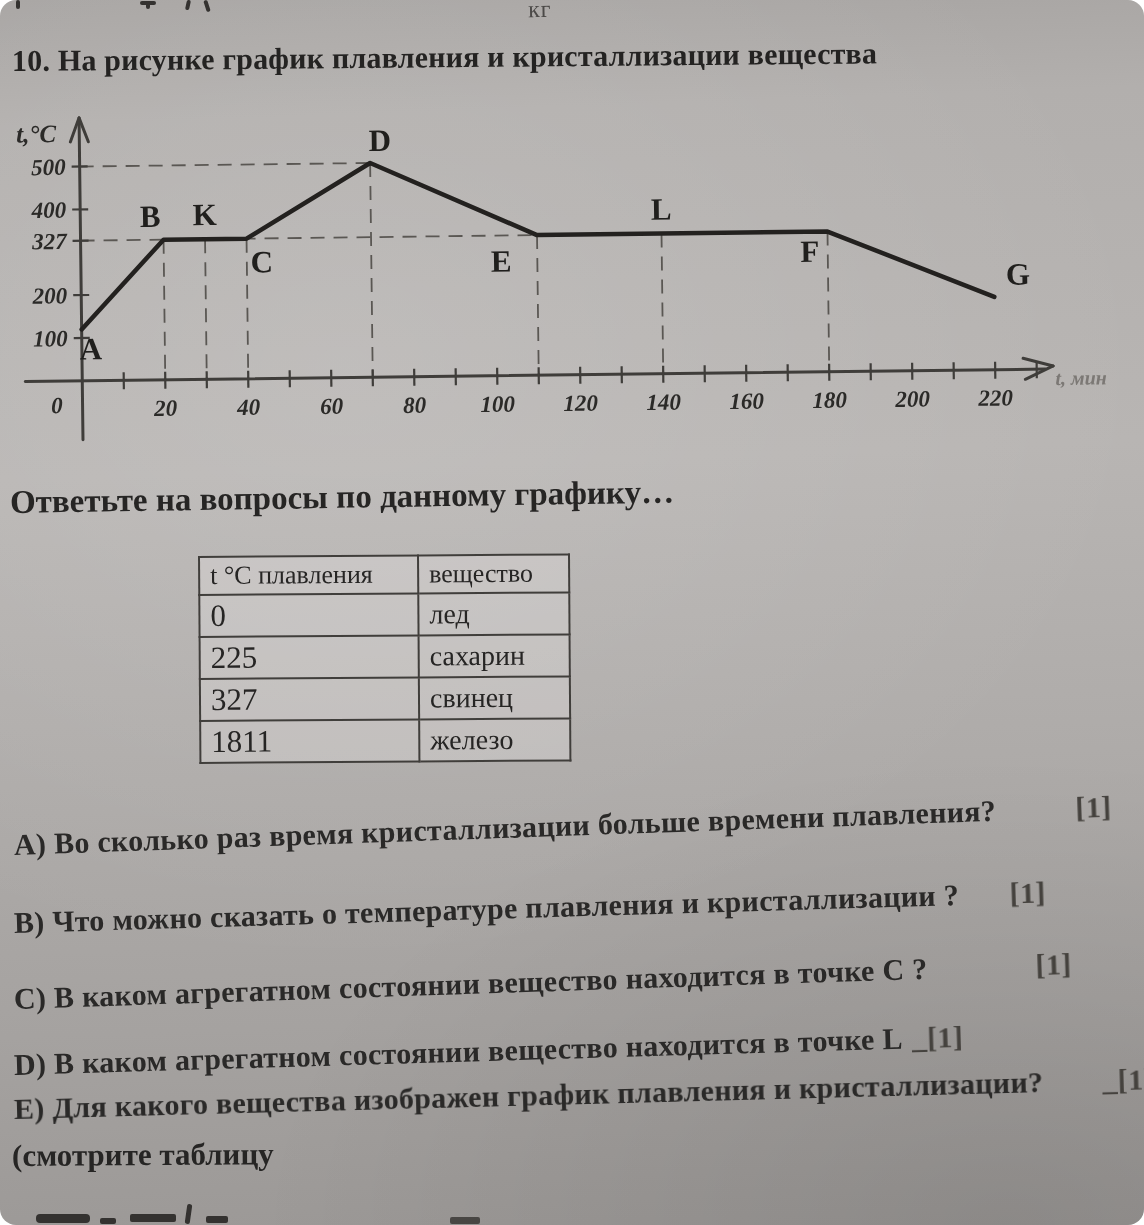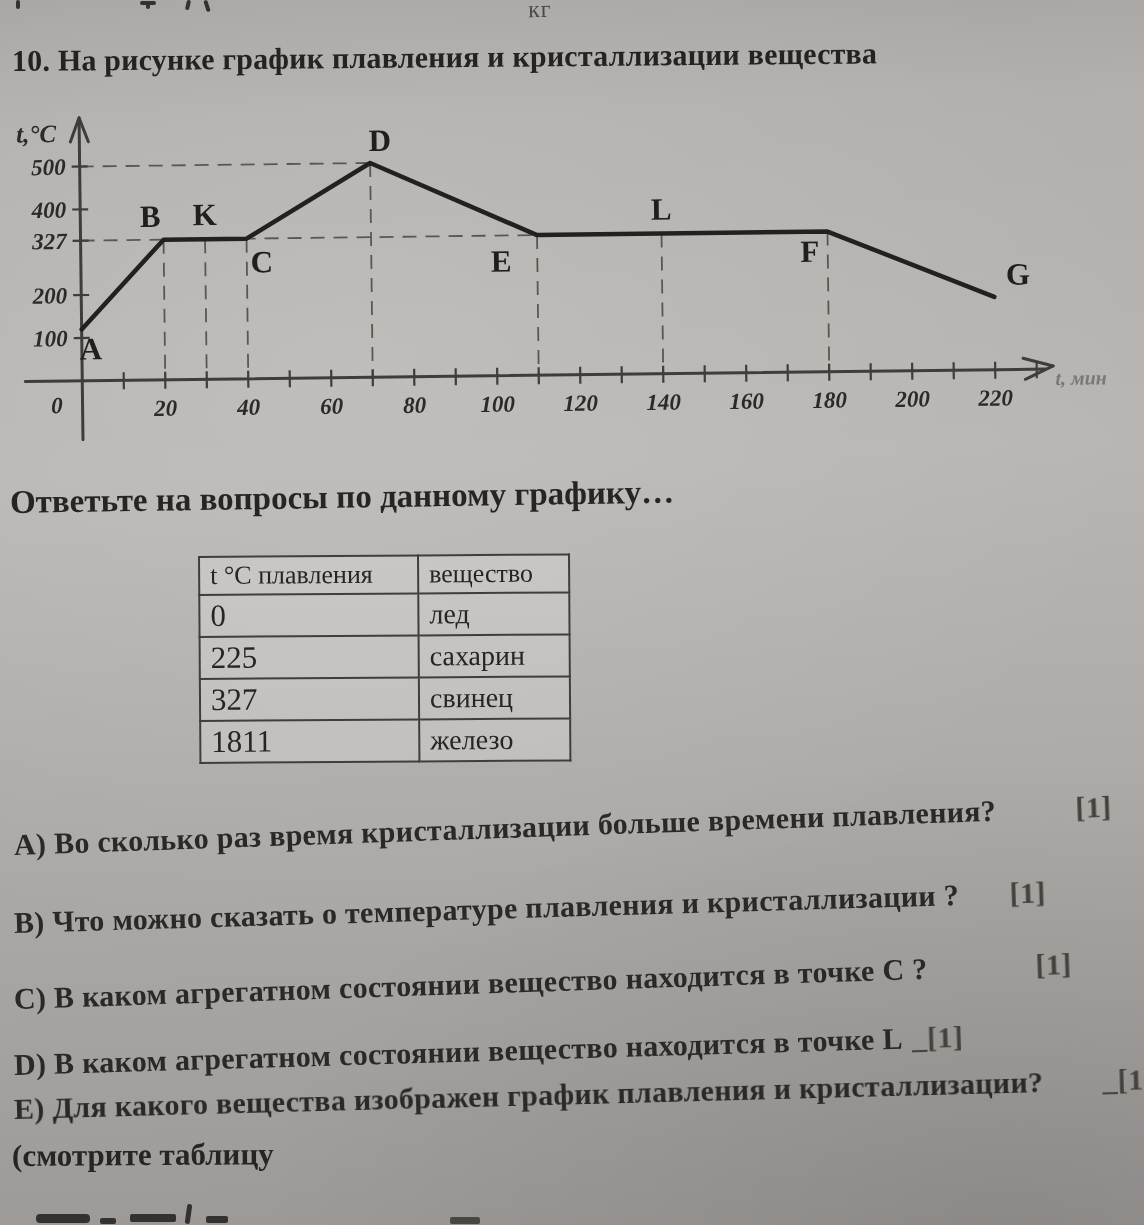--- a/index.html
+++ b/index.html
@@ -6,20 +6,21 @@
   html,body { width:1144px; height:1225px; }
   body { font-family:"Liberation Serif", serif; overflow:hidden; }
 
   .page {
     position:relative; width:1144px; height:1225px; overflow:hidden;
     color:#262524;
     background:
       radial-gradient(130% 90% at 30% 30%, rgba(255,255,255,0.13), rgba(255,255,255,0) 55%),
       radial-gradient(120% 70% at 88% 100%, rgba(0,0,0,0.10), rgba(0,0,0,0) 55%),
       linear-gradient(178deg, #a7a4a2 0%, #b2afad 10%, #b8b5b3 38%, #afacaa 60%, #a5a2a0 82%, #9b9896 100%);
+    border-radius: 16px;
   }
 
   
   .mark { position:absolute; background:#343230; border-radius:2px; }
   .frag-kg { position:absolute; left:528px; top:-4px; font-size:24px; color:#4c4a48;
              letter-spacing:1px; transform:rotate(-1deg); }
 
   .title { position:absolute; left:12px; top:44px; font-size:30px; font-weight:bold;
            white-space:nowrap; letter-spacing:0.2px; transform:rotate(-0.5deg);
            transform-origin:0 50%; color:#242322; }

